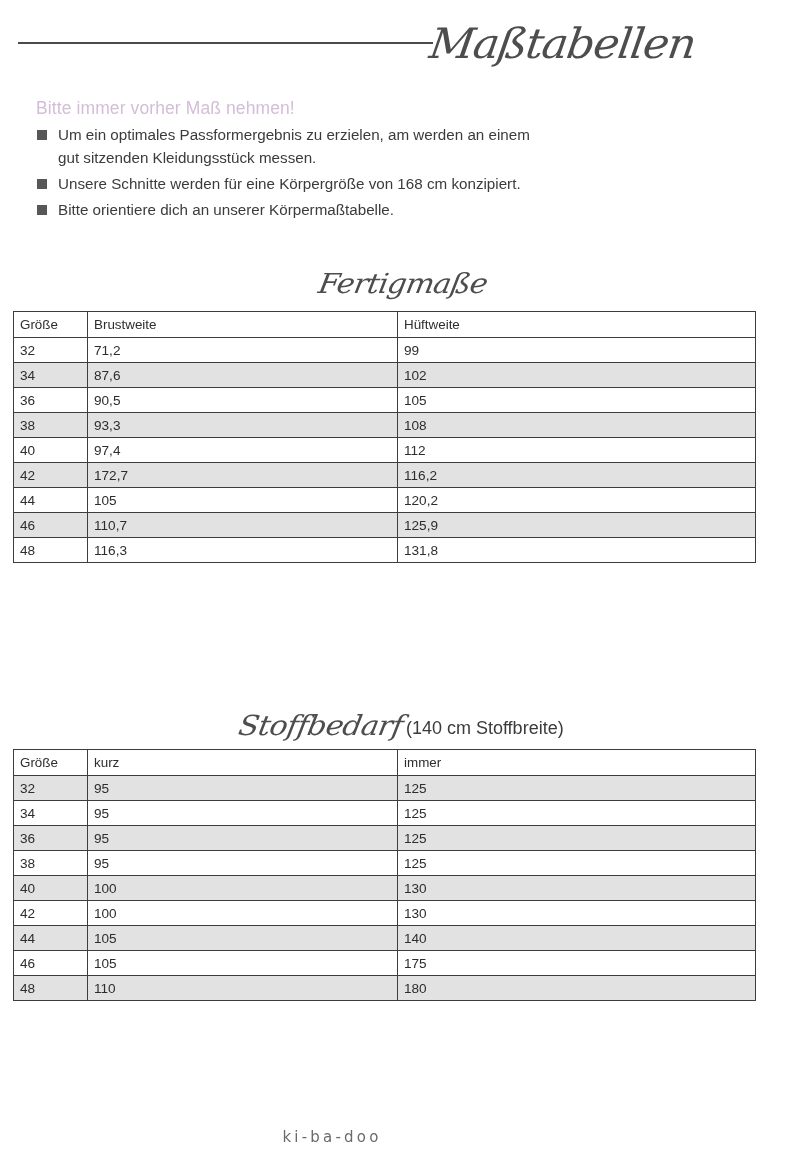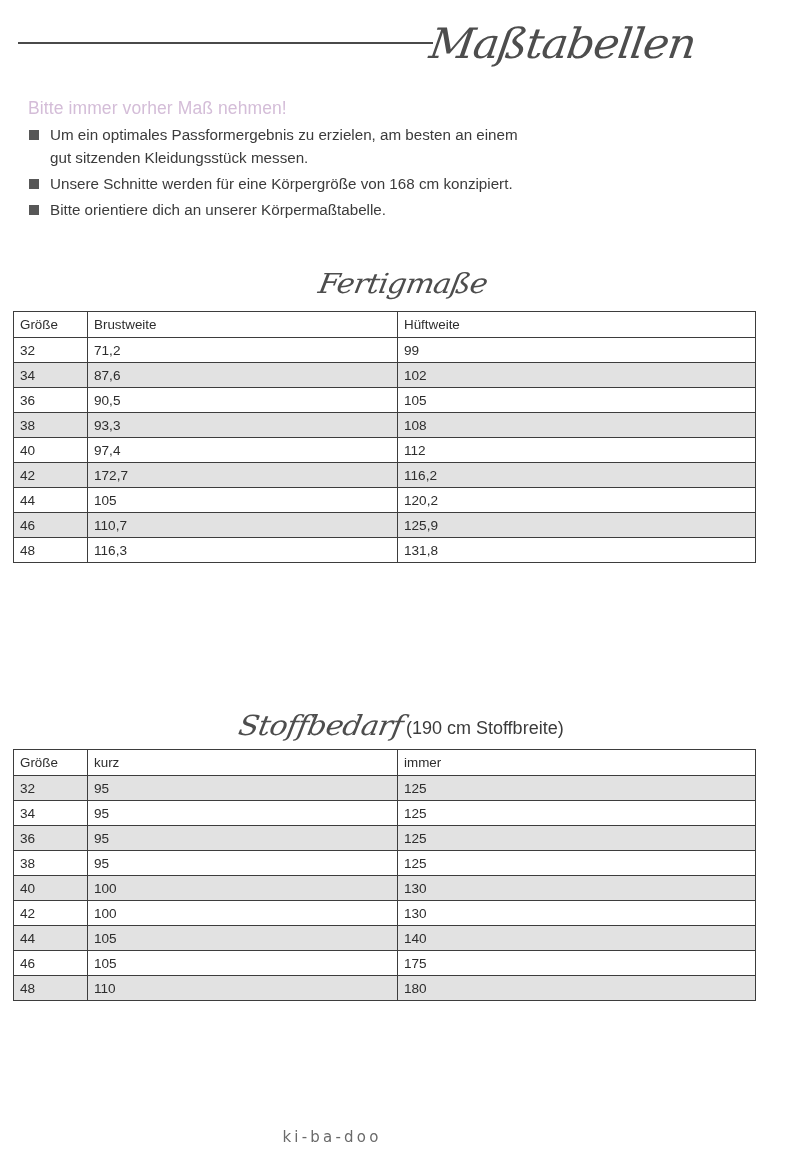--- a/index.html
+++ b/index.html
@@ -52,21 +52,21 @@
     letter-spacing: -1.5px;
     color: #4d4d4d;
     transform: skewX(-8deg) scaleY(0.95);
     transform-origin: left center;
     white-space: nowrap;
   }
 
   
   .intro {
     position: absolute;
-    left: 28px;
+    left: 36px;
     top: 96px;
     width: 700px;
   }
   .intro-heading {
     font-size: 17.5px;
     line-height: 24px;
     color: #d4bdd8;
     font-weight: 400;
     margin: 0 0 4px 0;
     letter-spacing: 0.1px;
@@ -189,21 +189,21 @@
     <div class="header-rule"></div>
     <div class="header-title">Maßtabellen</div>
   </div>
 
   <div class="intro">
     <p class="intro-heading">Bitte immer vorher Maß nehmen!</p>
 
     <ul class="bullet-list">
       <li class="bullet-item">
         <span class="bullet-marker"></span>
-        <span class="bullet-text">Um ein optimales Passformergebnis zu erzielen, am besten an einem
+        <span class="bullet-text">Um ein optimales Passformergebnis zu erzielen, am werden an einem
  gut sitzenden Kleidungsstück messen.</span>
       </li>
       <li class="bullet-item">
         <span class="bullet-marker"></span>
         <span class="bullet-text">Unsere Schnitte werden für eine Körpergröße von 168 cm konzipiert.</span>
       </li>
       <li class="bullet-item">
         <span class="bullet-marker"></span>
         <span class="bullet-text">Bitte orientiere dich an unserer Körpermaßtabelle.</span>
       </li>
@@ -270,21 +270,21 @@
         </tr>
         <tr>
           <td>48</td>
           <td>116,3</td>
           <td>131,8</td>
         </tr>
       </tbody>
   </table>
 
   <div class="section-heading" id="heading-stoffbedarf">
-    <span class="script-word">Stoffbedarf</span><span class="plain-word">(190 cm Stoffbreite)</span>
+    <span class="script-word">Stoffbedarf</span><span class="plain-word">(140 cm Stoffbreite)</span>
   </div>
 
   <table class="size-table" id="table-stoffbedarf">
     <colgroup>
       <col class="col-size">
         <col class="col-b">
         <col class="col-c">
     </colgroup>
     <thead>
       <tr>

